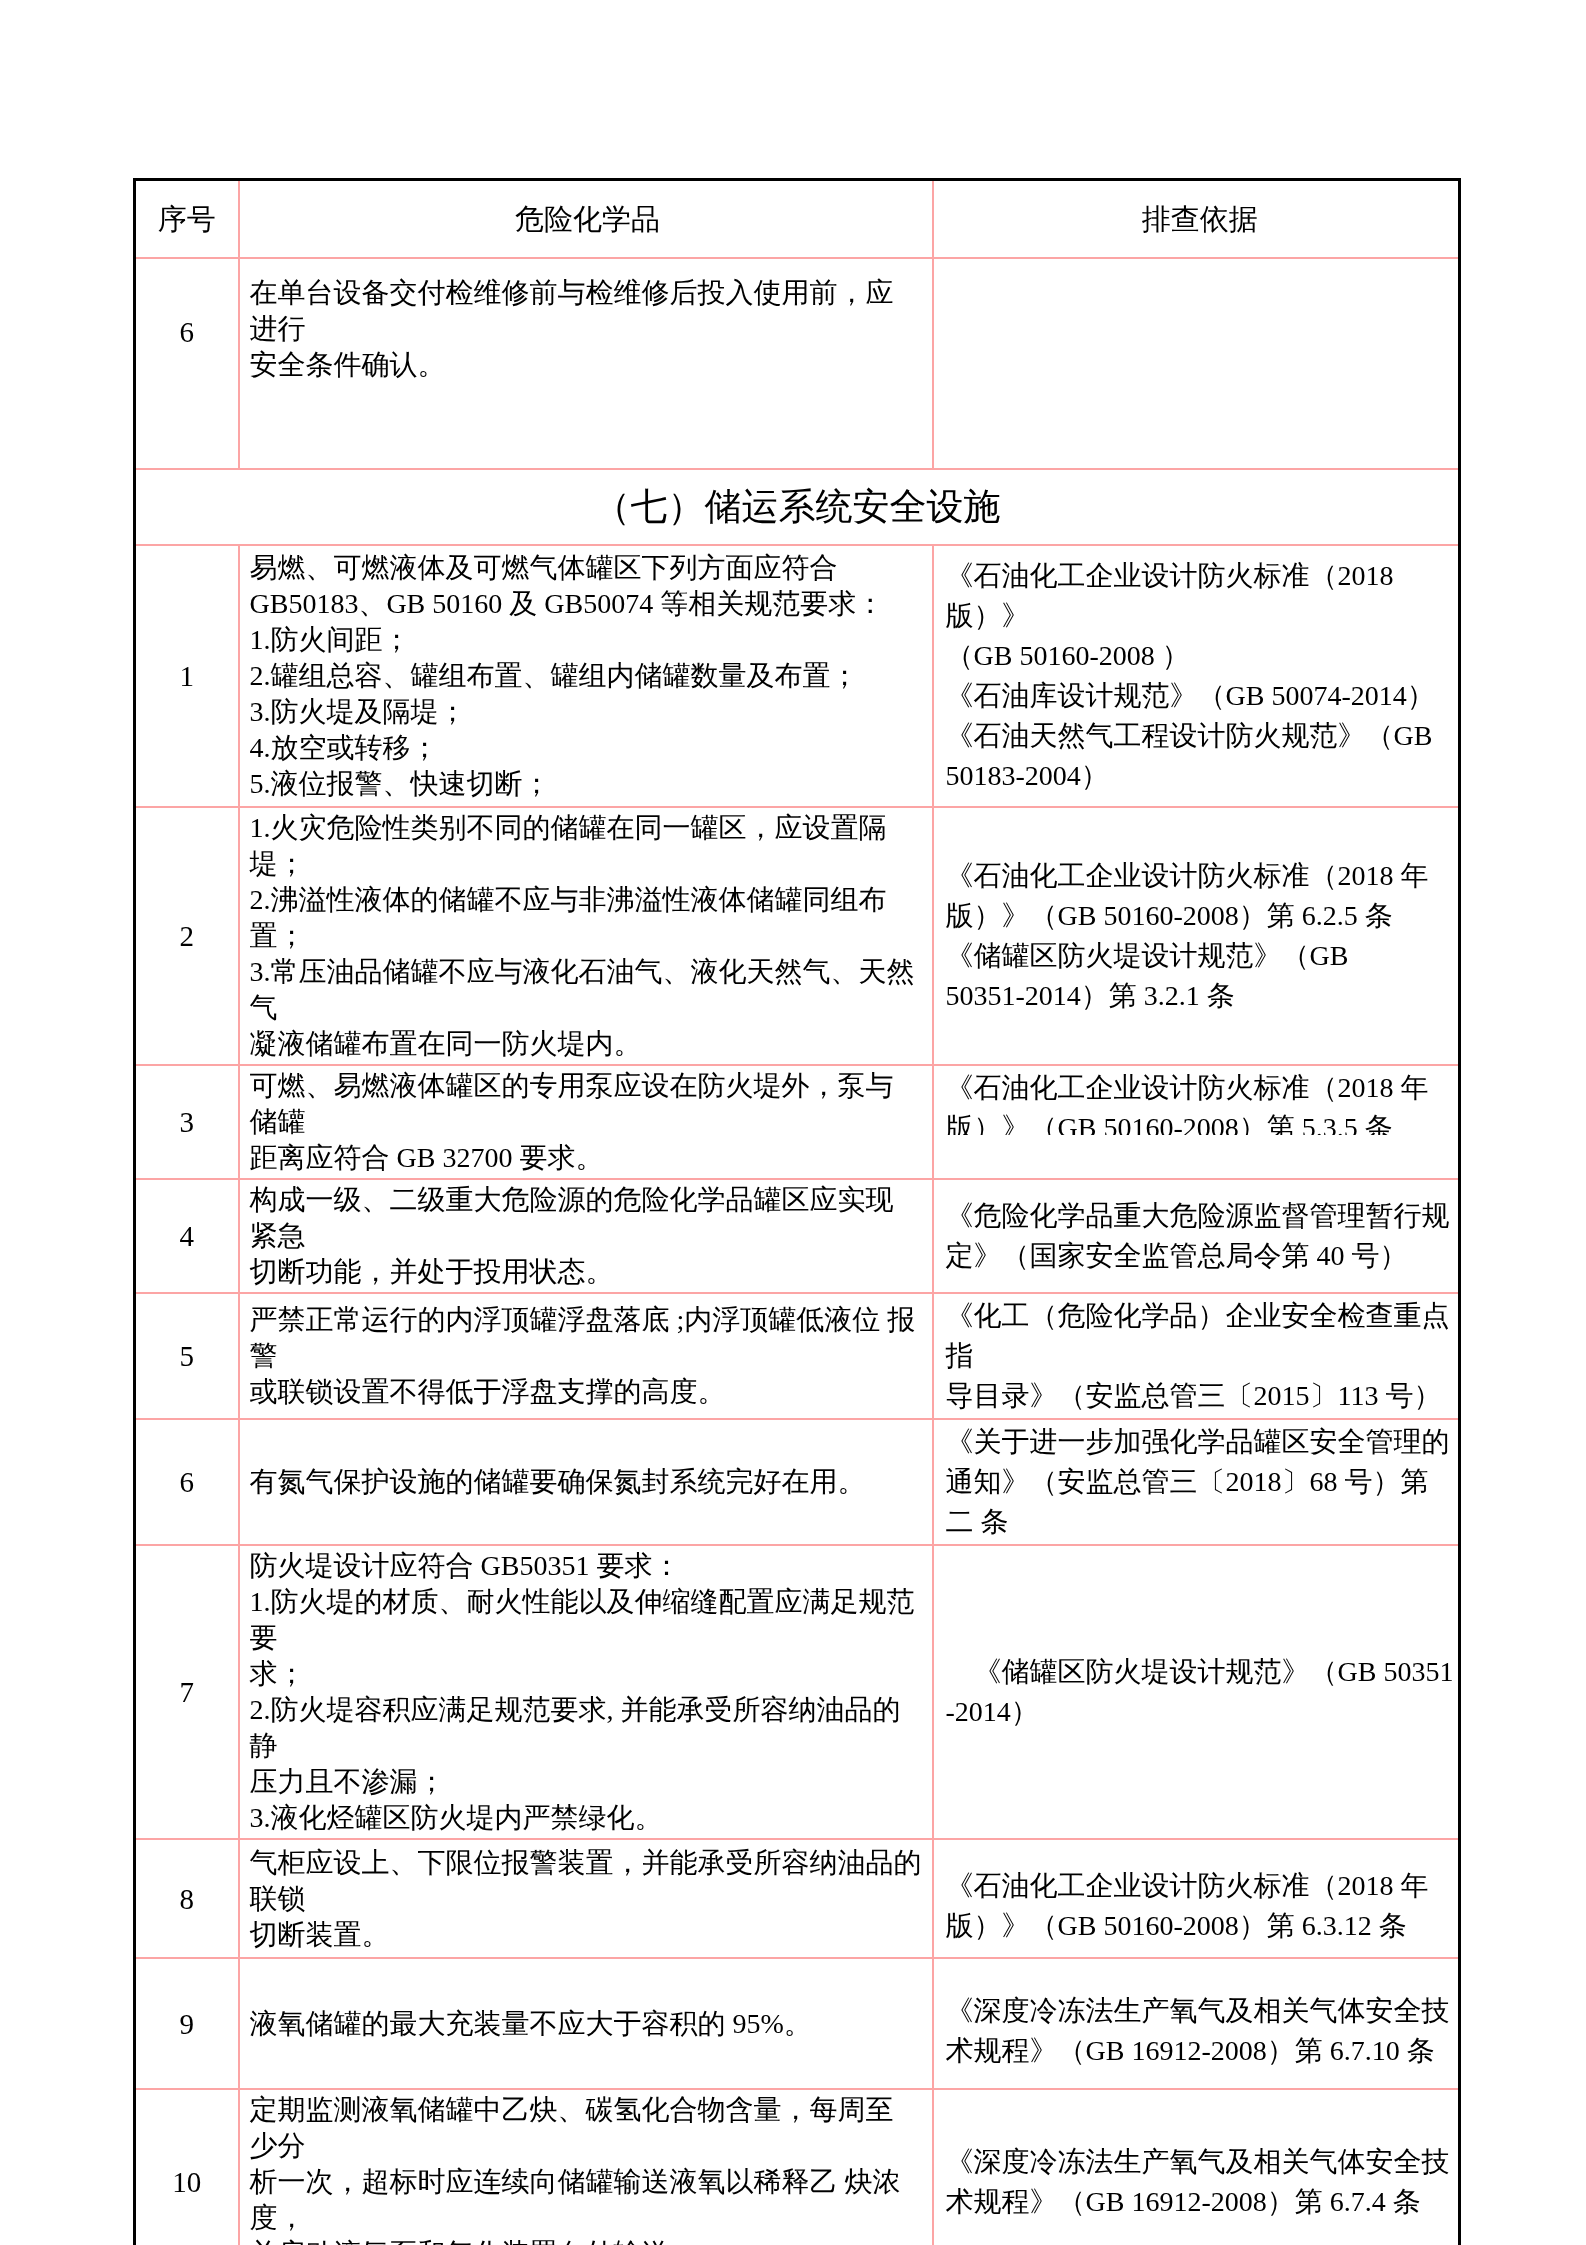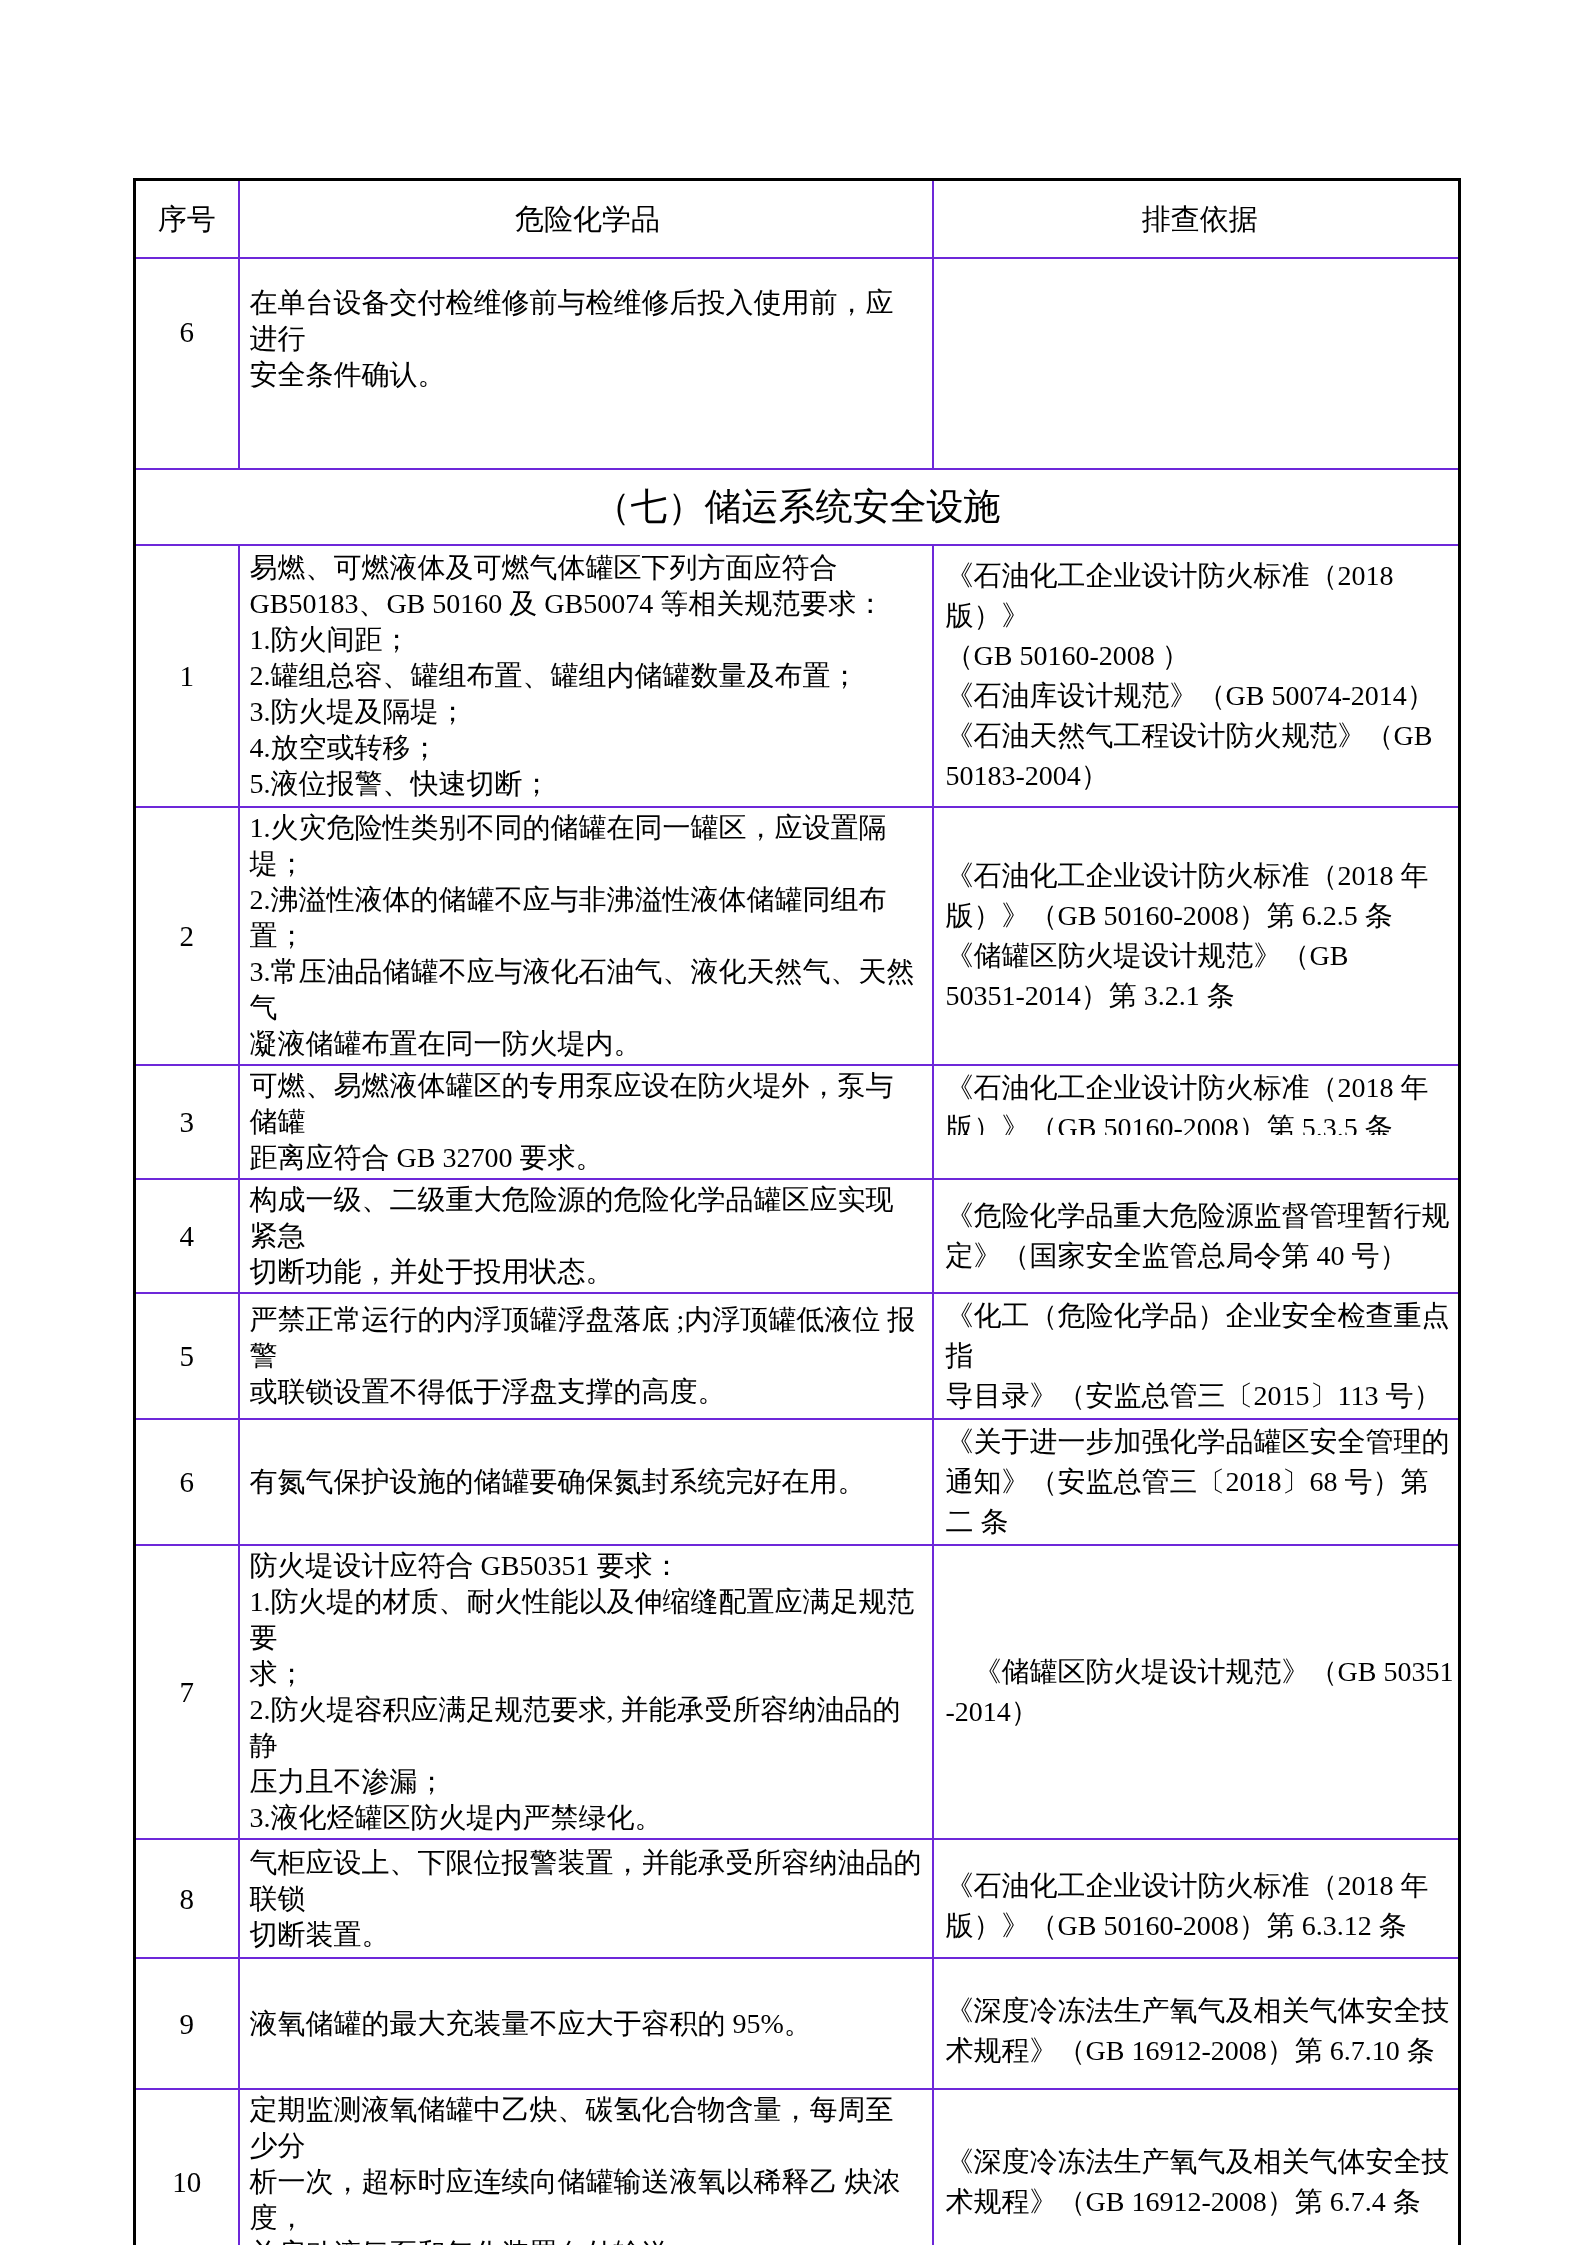--- a/index.html
+++ b/index.html
@@ -17,21 +17,21 @@
   table.checklist {
     position: absolute;
     left: 133px;
     top: 178px;
     width: 1325px;
     border-collapse: collapse;
     table-layout: fixed;
     border: 3px solid #000000;
   }
   td {
-    border: 2px solid #6d28d9;
+    border: 2px solid #fca5a5;
     vertical-align: middle;
     overflow: hidden;
   }
   td.num {
     text-align: center;
     font-size: 29px;
     line-height: 34px;
   }
   td.content {
     font-size: 28px;
@@ -56,21 +56,21 @@
   }
   tr.r-sec td {
     height: 72px;
     text-align: center;
     font-size: 37px;
     vertical-align: middle;
     white-space: normal;
   }
   
   tr.r-carry td { height: 152px; vertical-align: top; }
-  tr.r-carry td.content { padding-top: 26px; }
+  tr.r-carry td.content { padding-top: 16px; }
   tr.r-carry td.num { padding-top: 56px; }
   tr.r1  td { height: 256px; }
   tr.r2  td { height: 236px; }
   tr.r3  td { height: 71px;  }
   tr.r4  td { height: 82px;  }
   tr.r5  td { height: 84px;  }
   tr.r6  td { height: 113px; }
   tr.r7  td { height: 236px; margin-left: 32px; }
   tr.r8  td { height: 95px;  }
   tr.r9  td { height: 101px; }

